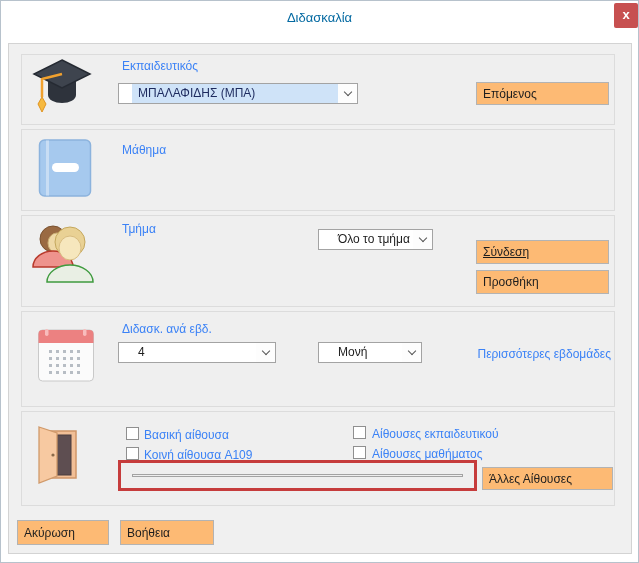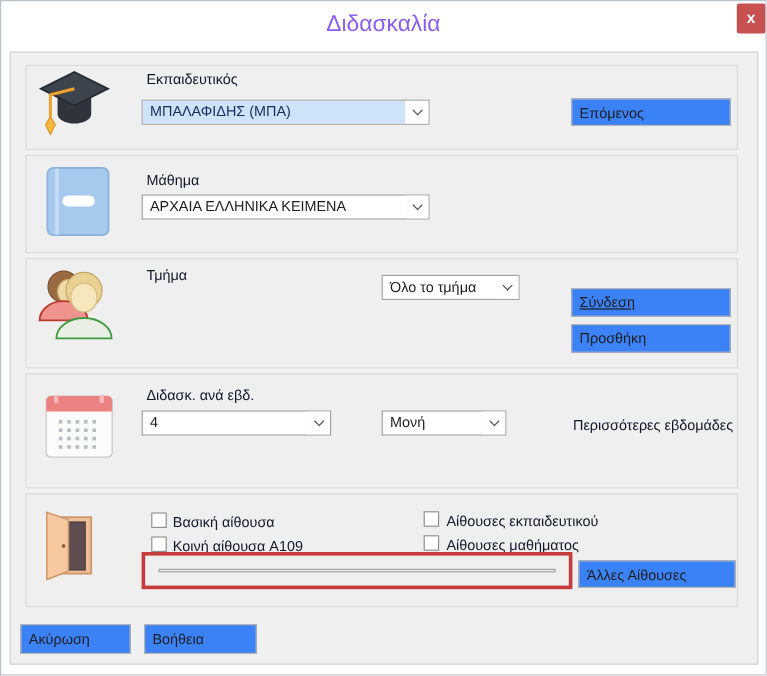--- a/index.html
+++ b/index.html
@@ -4,46 +4,46 @@
 <style>
   * { margin:0; padding:0; box-sizing:border-box; }
   html,body { width:639px; height:563px; background:#e6e6e6; }
   .dialog {
     position:relative; width:639px; height:563px;
     background:#ffffff; border:1px solid #b7c2cc;
     font-family:"Liberation Sans", sans-serif; font-size:12px; color:#1e1e1e;
     overflow:hidden;
   }
   .title { position:absolute; left:0; right:0; top:9px; text-align:center;
-           font-size:19px; color:#8b5cf6; }
+           font-size:13px; color:#0369a1; }
   .closebtn { position:absolute; left:613px; top:2px; width:24px; height:25px;
               background:#c75050; border-radius:2px; color:#fff; font-weight:bold;
               font-size:13px; text-align:center; line-height:24px; cursor:pointer; }
   .panel { position:absolute; left:7px; top:42px; width:624px; height:511px;
            background:#f0f0f0; border:1px solid #d3d3d3; }
   .section { position:absolute; left:20px; width:594px;
              background:#efefef; border:1px solid #dcdcdc; }
   .s1 { top:53px;  height:71px; }
   .s2 { top:128px; height:82px; }
   .s3 { top:214px; height:92px; }
   .s4 { top:310px; height:96px; }
   .s5 { top:410px; height:95px; }
-  .lbl { position:absolute; white-space:nowrap; color:#0f172a; }
+  .lbl { position:absolute; white-space:nowrap; color:#3b82f6; }
   .icon { position:absolute; }
   .combo { position:absolute; height:21px; background:#ffffff;
            border:1px solid #a3a3a3; display:flex; align-items:stretch; }
   .combo .txt { flex:1; line-height:19px; padding-left:6px; white-space:nowrap;
-                overflow:hidden; }
+                overflow:hidden;margin-left:13px; }
   .combo.selected .txt { background:#cfe3f8; color:#1d2a5e; }
   .combo .arrow { width:19px; display:flex; align-items:center;
                   justify-content:center; background:#fdfdfd; }
   .chev { display:inline-block; width:6px; height:6px;
           border-right:1.6px solid #555; border-bottom:1.6px solid #555;
           transform:rotate(45deg); margin-top:-4px; }
-  .flatbtn { position:absolute; background:#3b82f6; border:1px solid #b3b3b3;
+  .flatbtn { position:absolute; background:#fdba74; border:1px solid #b3b3b3;
              display:flex; align-items:center; padding-left:6px; cursor:pointer; }
   .flatbtn .u { text-decoration:underline; }
   .okbtn { position:absolute; background:#eeeeee; border:1px solid #3b83c4;
            display:flex; align-items:center; justify-content:center; cursor:pointer; }
   .cb { position:absolute; width:13px; height:13px; background:#ffffff;
         border:1px solid #8f8f8f; cursor:pointer; }
   .redbox { position:absolute; left:117px; top:459px; width:359px; height:31px;
             border:3px solid #c63c3c; padding:11px; }
   .field { width:100%; height:100%; background:#efefef; border:1px solid #a3a3a3;
            line-height:20px; padding-left:6px; white-space:nowrap; overflow:hidden; }
@@ -82,26 +82,20 @@
   <div class="flatbtn" style="left:475px;top:81px;width:133px;height:23px">
     <span>Επόμενος</span>
   </div>
 
   <svg class="icon" style="left:37px;top:137px" width="54" height="60" viewBox="0 0 54 60">
     <rect x="1.5" y="2" width="51" height="56" rx="5" fill="#a6c9ee" stroke="#8cb3dd" stroke-width="1.5"></rect>
     <rect x="8" y="2.5" width="3" height="55" fill="#c8ddf4"></rect>
     <rect x="14" y="25" width="27" height="9" rx="4.5" fill="#ffffff"></rect>
   </svg>
   <div class="lbl" style="left:121px;top:142px">Μάθημα</div>
-  <div class="combo" style="left:117px;top:161px;width:240px">
-    <span class="txt">ΑΡΧΑΙΑ ΕΛΛΗΝΙΚΑ ΚΕΙΜΕΝΑ</span>
-    <span class="arrow">
-        <i class="chev"></i>
-      </span>
-  </div>
 
   <svg class="icon" style="left:28px;top:221px" width="66" height="62" viewBox="0 0 66 62">
     <circle cx="24" cy="17" r="13" fill="#9a6a42" stroke="#7a5230"></circle>
     <ellipse cx="28" cy="21" rx="9" ry="10" fill="#efd9a7" stroke="#cdb176"></ellipse>
     <path d="M4,45 a20,16 0 0 1 40,0 z" fill="#ee938d" stroke="#b8392b" stroke-width="1.5"></path>
     <circle cx="41" cy="20" r="15" fill="#e9d194" stroke="#c4a75d"></circle>
     <ellipse cx="41" cy="26" rx="11" ry="12" fill="#f6e7bd" stroke="#d8bc80"></ellipse>
     <path d="M18,60 a23,17 0 0 1 46,0 z" fill="#e9efe4" stroke="#3f9b3f" stroke-width="1.5"></path>
   </svg>
   <div class="lbl" style="left:121px;top:221px">Τμήμα</div>

